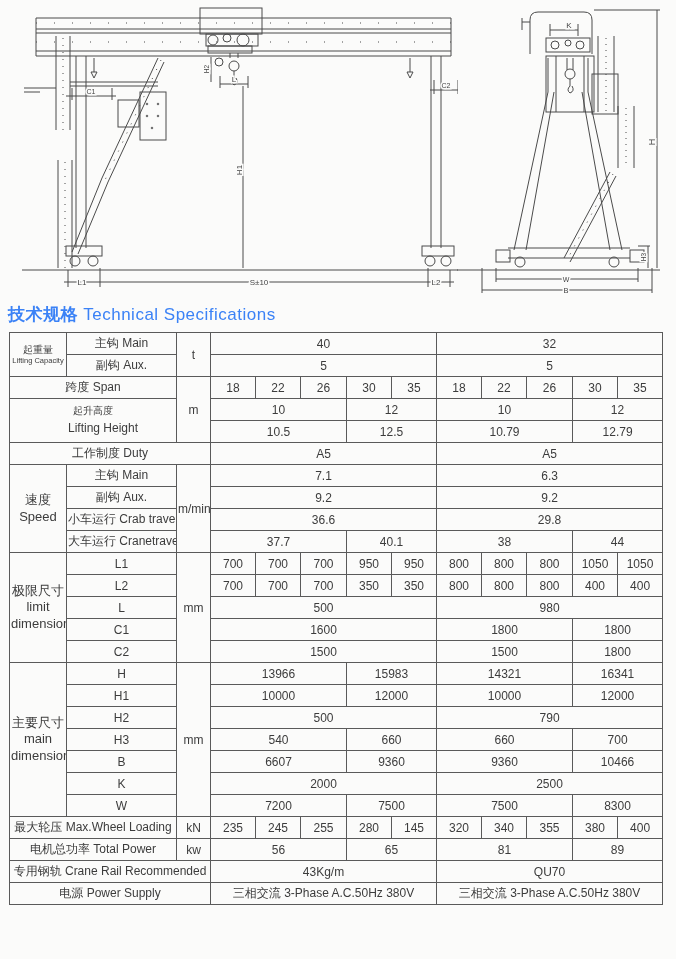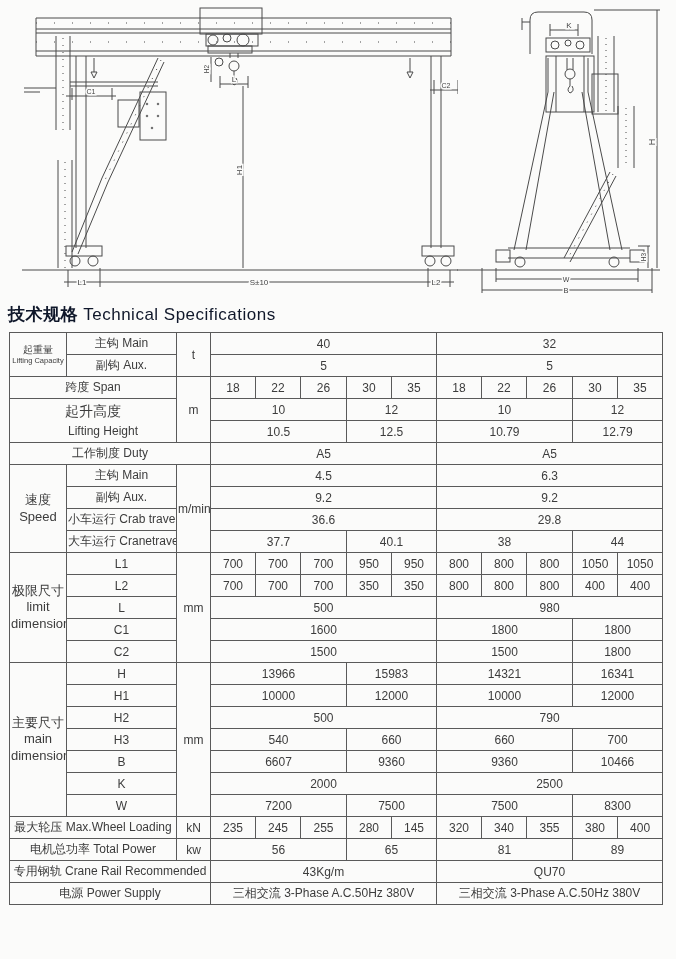--- a/index.html
+++ b/index.html
@@ -18,21 +18,21 @@
     stroke:#4b4b4b;stroke-width:1;fill:none;
   }
   svg text{
     fill:#454545;stroke:none;
     font-family:"Liberation Sans", sans-serif;
   }
   svg text.halo{stroke:#fbfbfa;stroke-width:3;paint-order:stroke;}
   
   .title{
     margin:7px 0 6px 8px;
-    font-size:17px;font-weight:bold;color:#0f172a;
+    font-size:17px;font-weight:bold;color:#3b82f6;
     letter-spacing:0.5px;
   }
   .title .en{font-weight:normal;}
   
   table.spec{
     border-collapse:collapse;table-layout:fixed;
     width:535px;margin-left:9px;
   }
   table.spec td{
     border:1px solid #5a5a5a;
@@ -40,21 +40,21 @@
     font-size:12px;height:21px;
     padding:0 1px;overflow:hidden;white-space:nowrap;
   }
   td.lab{text-align:left;padding-left:7px;font-size:10px;}
   td.labc{font-size:11px;}
   td.big{font-size:13px;}
   td.unit{font-size:10px;}
   td.cap div:first-child{font-size:10px;line-height:1.2;}
   td.cap div:last-child{font-size:7.5px;line-height:1.2;}
   td.dim3 div{font-size:13px;line-height:1.25;}
-  td.lh2 div:first-child{font-size:14px;line-height:1.6;}
+  td.lh2 div:first-child{font-size:10px;line-height:1.6;}
   td.lh2 div:last-child{font-size:12px;line-height:1.6;padding-left:20px;}
 </style>
 </head>
 <body>
 
 <div class="drawings">
 
   <svg style="left:6px" width="452" height="296" viewBox="0 0 452 296">
 
     <line x1="16" y1="270" x2="452" y2="270"></line>
@@ -361,21 +361,21 @@
         <td colspan="5">A5</td>
         <td colspan="5">A5</td>
       </tr>
       <tr>
         <td rowspan="4" class="dim3">
           <div>速度</div>
           <div>Speed</div>
         </td>
         <td class="lab">主钩      Main</td>
         <td rowspan="4" class="unit">m/min</td>
-        <td colspan="5">4.5</td>
+        <td colspan="5">7.1</td>
         <td colspan="5">6.3</td>
       </tr>
       <tr>
         <td class="lab">副钩      Aux.</td>
         <td colspan="5">9.2</td>
         <td colspan="5">9.2</td>
       </tr>
       <tr>
         <td class="lab">小车运行 Crab travelling</td>
         <td colspan="5">36.6</td>

